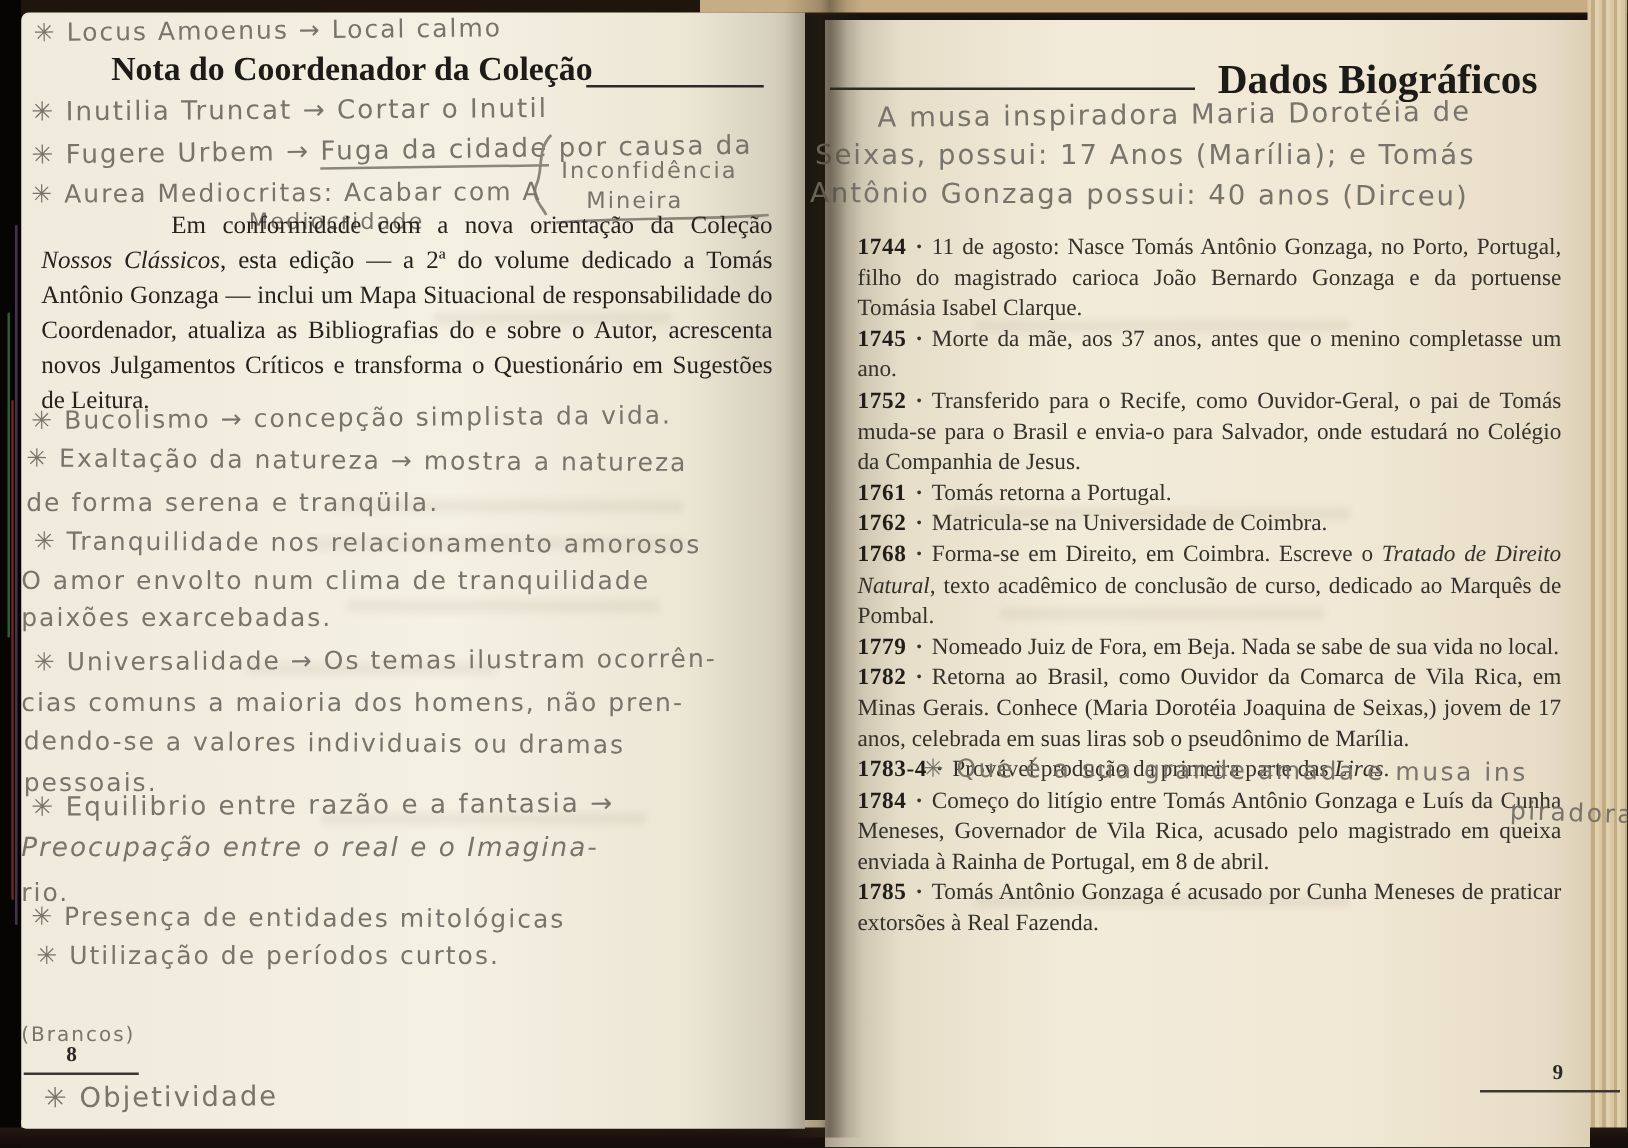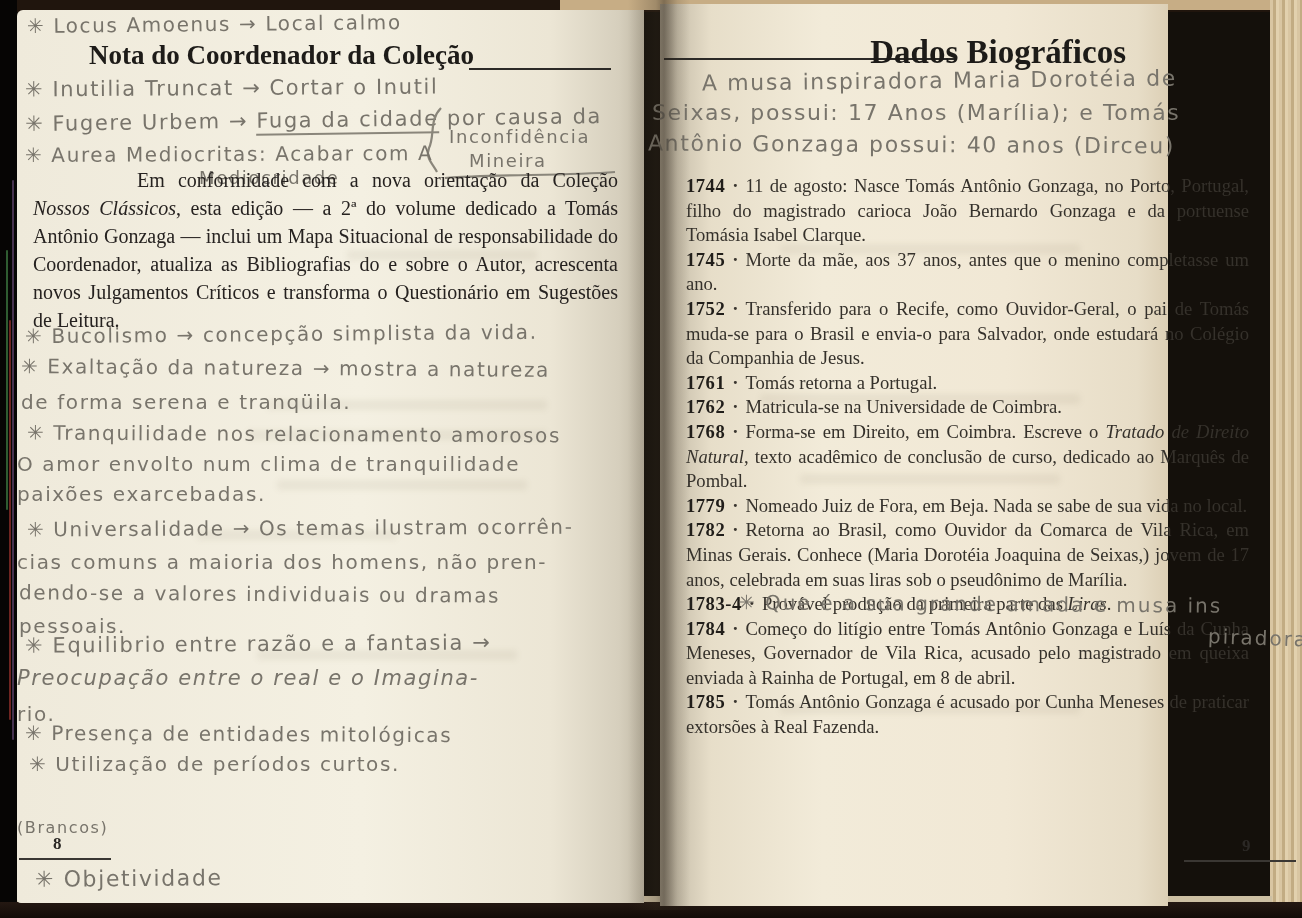--- a/index.html
+++ b/index.html
@@ -12,21 +12,21 @@
   .edge-bottom{position:absolute;left:0;top:902px;width:1302px;height:16px;background:linear-gradient(to bottom,#241812,#120b07);}
   .edge-top{position:absolute;left:17px;top:0;width:1285px;height:12px;background:#20150d;}
   .tan-top{position:absolute;left:560px;top:0;width:742px;height:10px;background:#c7ad85;}
   .page-stack-right{position:absolute;left:1270px;top:0;width:32px;height:906px;
     background:repeating-linear-gradient(to right,#d9c6a2 0 3px,#c2ac83 3px 6px,#e2d1ae 6px 9px);}
 
   
   .page{position:absolute;}
   #left-page{left:17px;top:10px;width:627px;height:893px;border-radius:6px 0 0 4px;
     background:linear-gradient(to right,#efeadb 0%,#f4f0e2 55%,#ece6d5 85%,#d6cfbd 96%,#c0b8a5 100%);}
-  #right-page{left:660px;top:4px;width:508px;height:902px;
+  #right-page{left:660px;top:16px;width:612px;height:902px;
     background:linear-gradient(to right,#a89e8c 0%,#c8bfab 3%,#e7dec9 10%,#f2ebd9 32%,#f1e8d5 68%,#e7ddc7 94%,#dccfb5 100%);}
   #gutter{position:absolute;left:628px;top:0;width:62px;height:910px;pointer-events:none;
     background:linear-gradient(to right,rgba(60,50,35,0) 0%,rgba(60,50,35,.28) 45%,rgba(40,32,22,.45) 58%,rgba(60,50,35,.15) 80%,rgba(60,50,35,0) 100%);}
   .bottom-paper{position:absolute;left:17px;top:896px;width:1255px;height:8px;background:#cdc0a3;}
 
   
   .print{color:#282420;}
   .hrule{position:absolute;height:0;border-top:2px solid #2c2a27;}
   .head{position:absolute;font-weight:700;color:#1d1b18;white-space:nowrap;}
   #print-intro{position:absolute;left:16px;top:156px;width:585px;margin:0;

